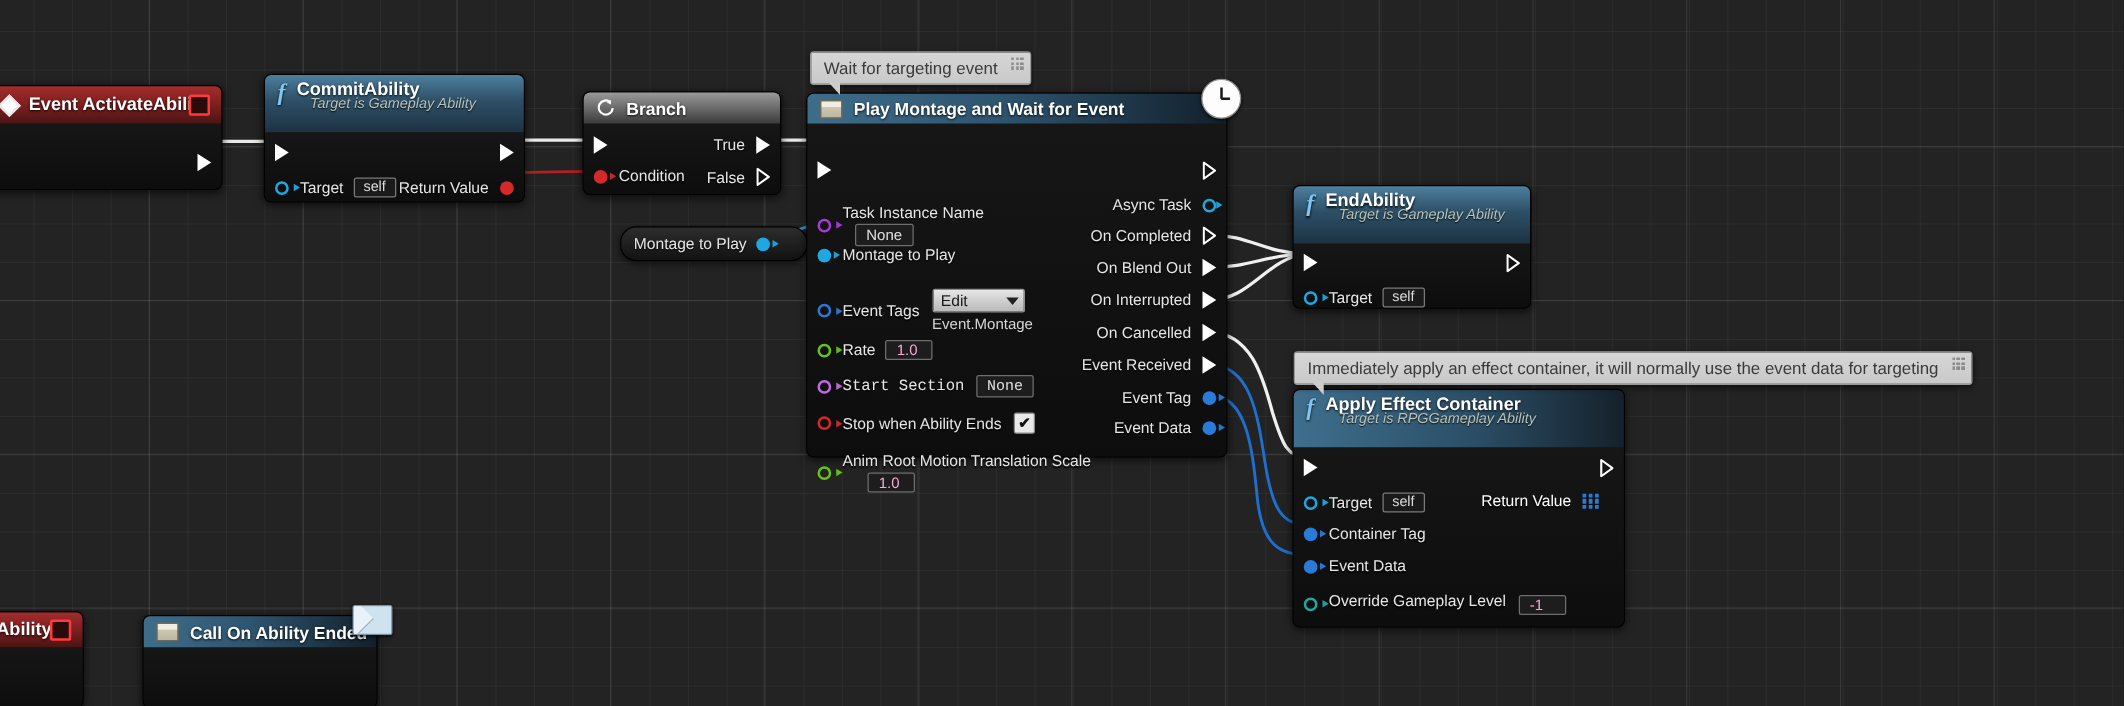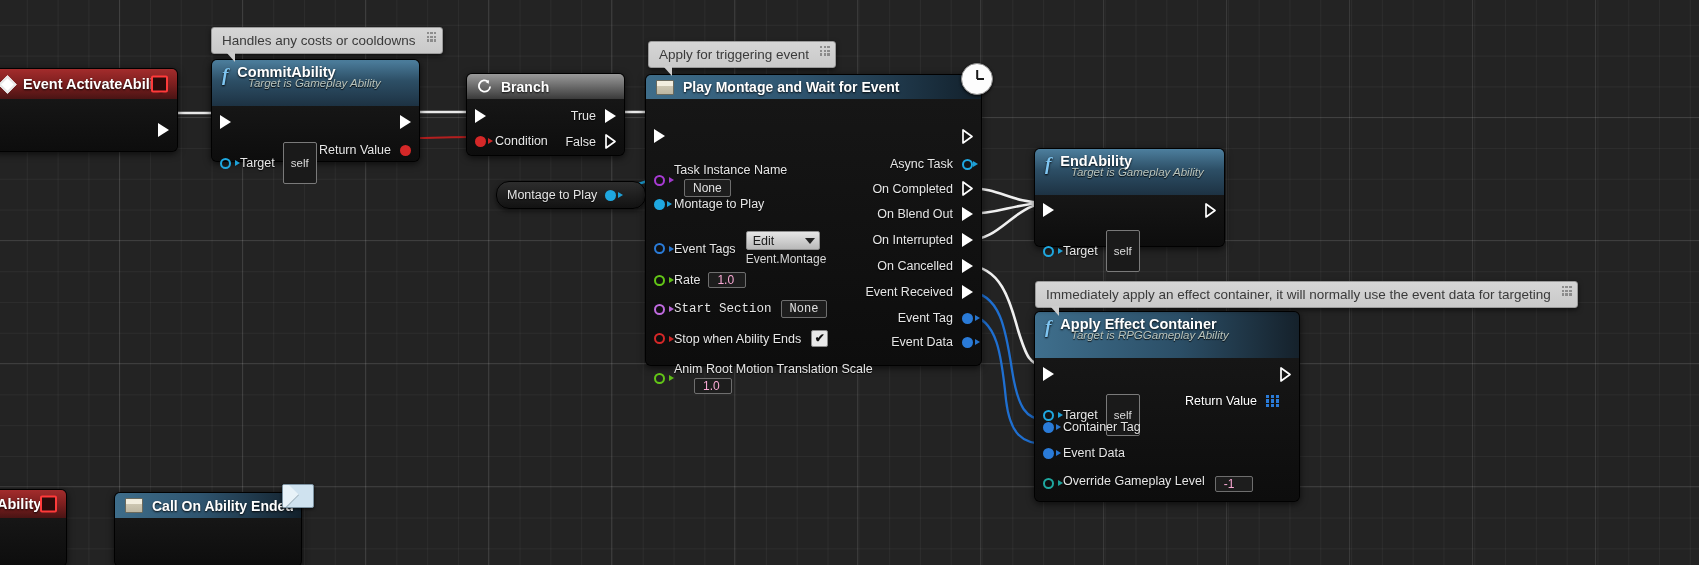--- a/index.html
+++ b/index.html
@@ -168,21 +168,21 @@
   .c-blue{color:#2a7bd8;}
   .c-cyan{color:#1fa8e0;}
   .c-purple{color:#a83bd4;}
   .c-violet{color:#c06be0;}
   .c-green{color:#63c617;}
   .c-red{color:#d52828;}
 
   
   .wself{
     display:inline-block;border:1px solid #7a7a7a;border-radius:2px;
-    background:#1a1a1a;color:#dcdcdc;font-size:11.5px;padding:14px 7px;margin-left:8px;
+    background:#1a1a1a;color:#dcdcdc;font-size:11.5px;padding:1px 7px;margin-left:8px;
   }
   .wtext{
     display:inline-block;border:1px solid #6e6e6e;border-radius:2px;
     background:#1d1d1d;color:#e0e0e0;font-size:12px;padding:1px 8px;
   }
   .wnum{
     display:inline-block;border:1px solid #6e6e6e;border-radius:2px;
     background:#1d1d1d;color:#f9a8d4;font-size:12px;padding:0px 8px;min-width:20px;text-align:left;
   }
   .wcheck{
@@ -258,38 +258,23 @@
 
     <path d="M968,240 C 1000,240 1012,208 1044,203" stroke="#f0f0f0" stroke-width="2.6" fill="none"></path>
 
     <path d="M968,266 C 1000,266 1010,300 1018,330 C 1026,356 1030,366 1046,366" stroke="#f0f0f0" stroke-width="2.6" fill="none"></path>
 
     <path d="M968,292 C 1000,292 1006,330 1012,370 C 1018,408 1026,420 1046,420" stroke="#1f6fd0" stroke-width="2.3" fill="none"></path>
 
     <path d="M968,316 C 998,316 1002,360 1006,400 C 1010,434 1022,444 1046,444" stroke="#1f6fd0" stroke-width="2.3" fill="none"></path>
   </svg>
 
-  <div class="bubble" style="left:211px;top:27px;">
-    <span>Handles any costs or cooldowns</span>
-    <span class="gripper">
-        <i></i>
-        <i></i>
-        <i></i>
-        <i></i>
-        <i></i>
-        <i></i>
-        <i></i>
-        <i></i>
-        <i></i>
-      </span>
-    <span class="tail"></span>
-  </div>
 
   <div class="bubble" style="left:648px;top:41px;">
-    <span>Apply for triggering event</span>
+    <span>Wait for targeting event</span>
     <span class="gripper">
         <i></i>
         <i></i>
         <i></i>
         <i></i>
         <i></i>
         <i></i>
         <i></i>
         <i></i>
         <i></i>

